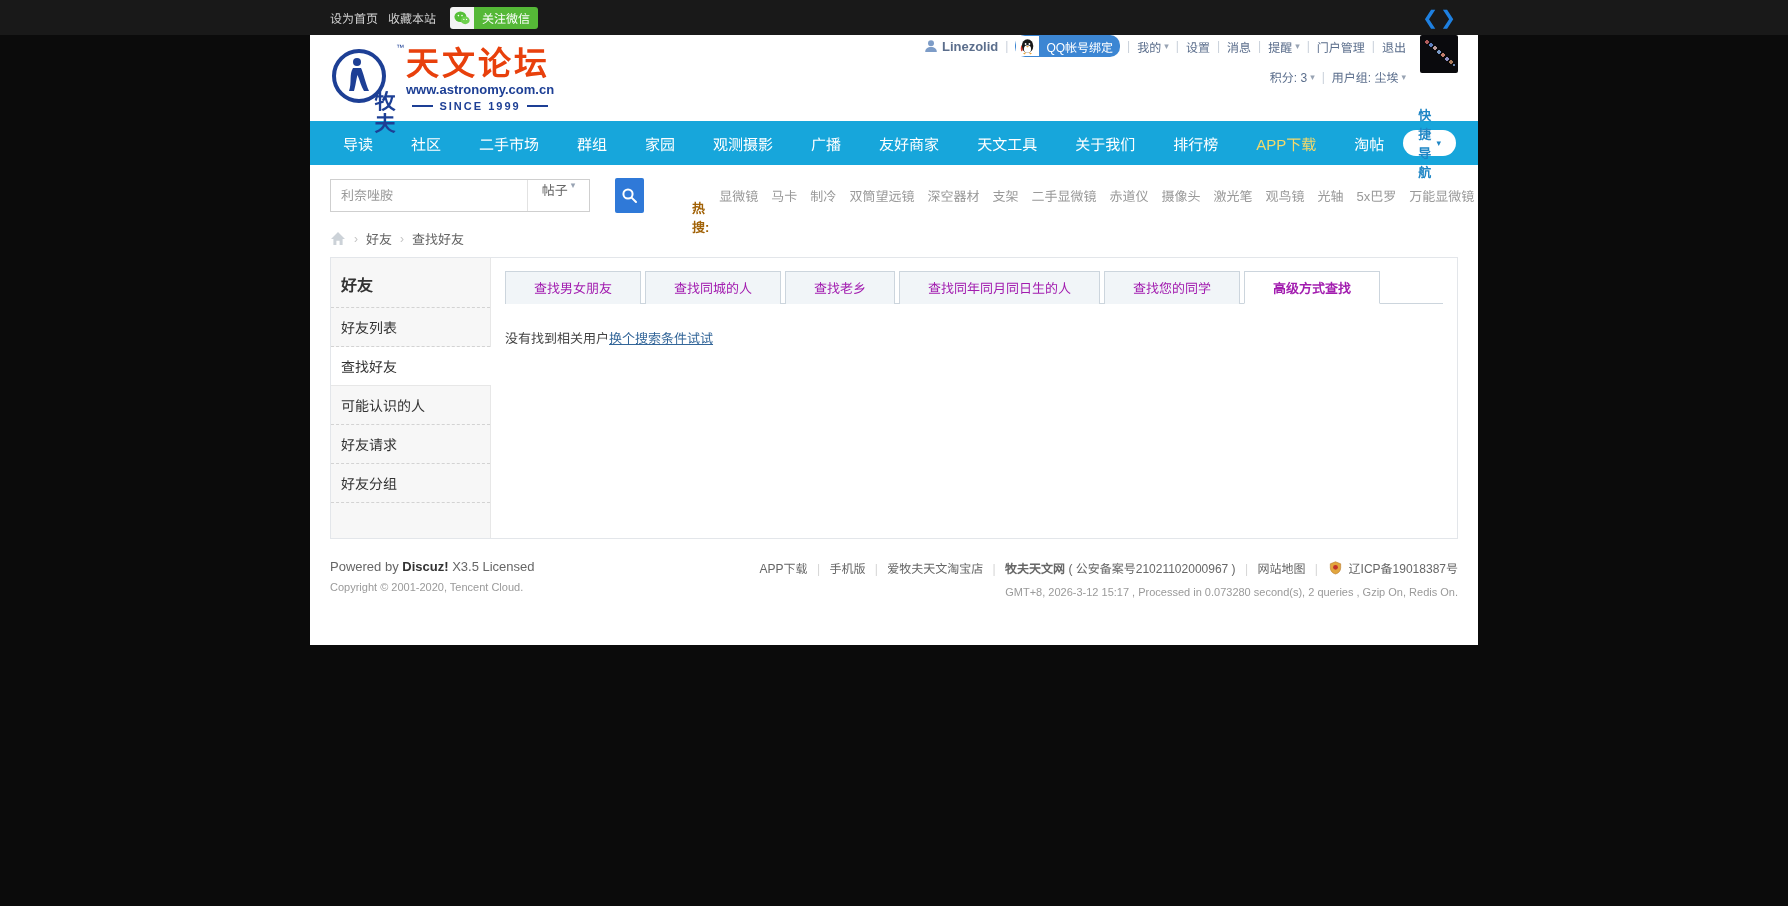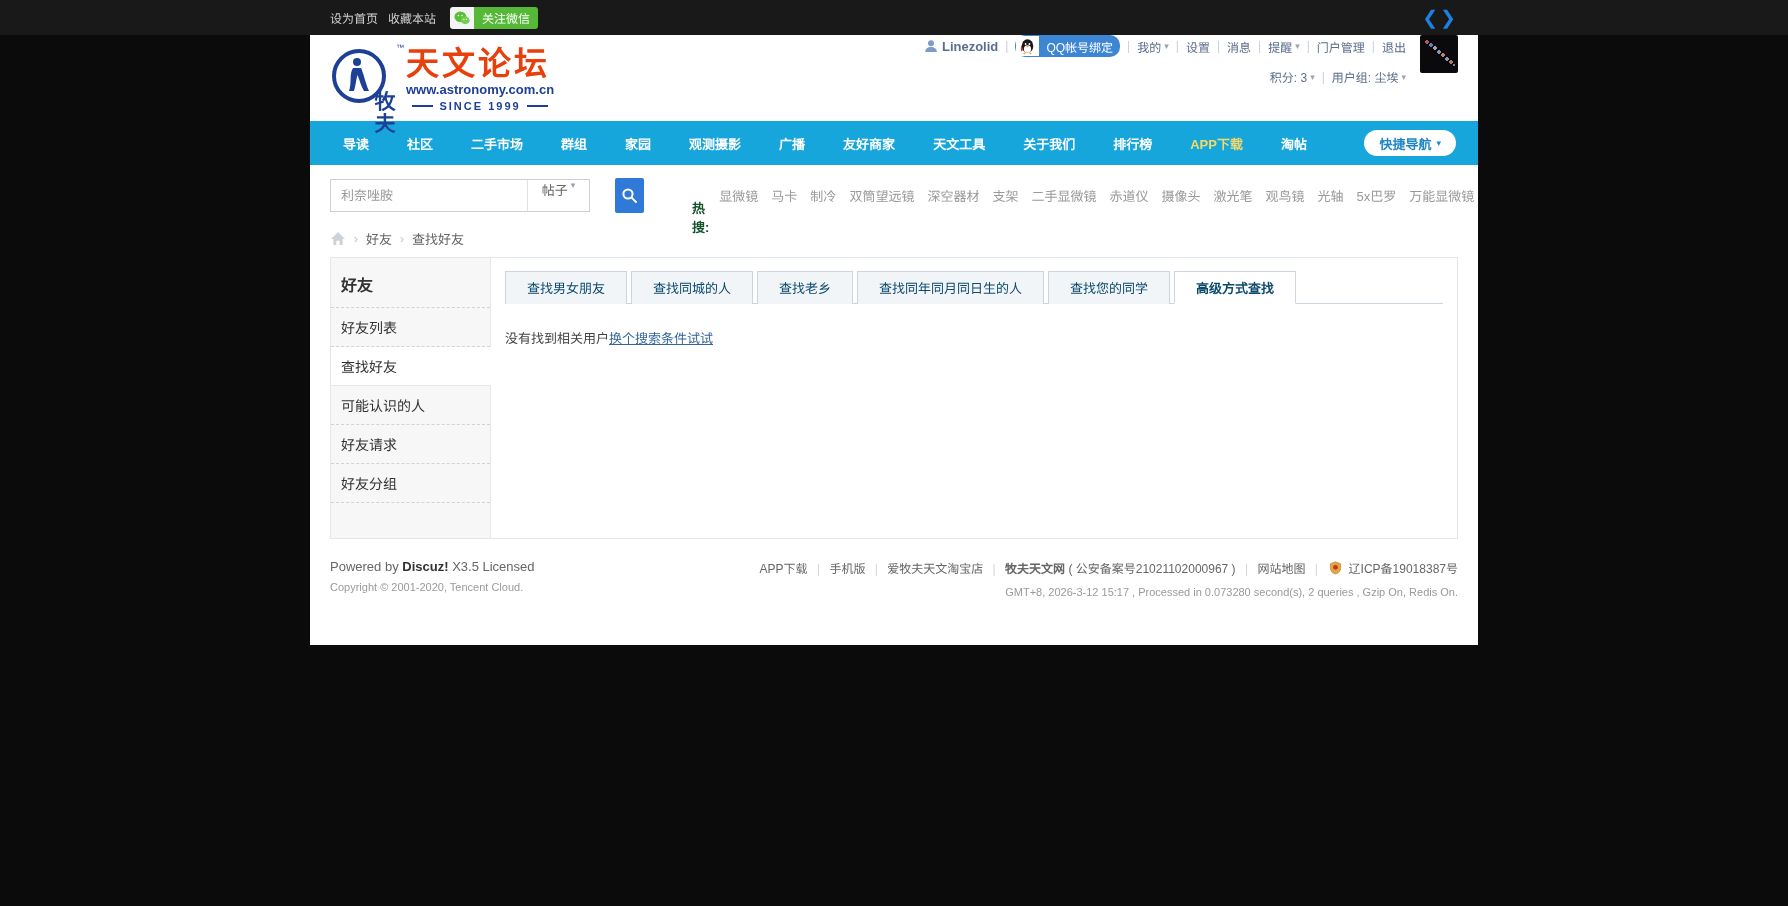--- a/index.html
+++ b/index.html
@@ -59,57 +59,57 @@
       radial-gradient(3px 3px at 19px 17px,#7898c5 60%, transparent 65%),
       radial-gradient(3px 3px at 23px 20px,#c27e6c 60%, transparent 65%),
       radial-gradient(3px 3px at 27px 24px,#8f8fc2 60%, transparent 65%),
       radial-gradient(3px 3px at 31px 27px,#a8795a 60%, transparent 65%),
       radial-gradient(2px 2px at 34px 30px,#6d88b0 60%, transparent 65%),
       #0a0a0d; }
 
   
   .mainnav { height:44px; background:#17a6db; }
   .nav-inner { height:100%; display:flex; align-items:center; padding:0 14px; }
-  .nav-item { color:#fff; font-size:13px; text-decoration:none; padding:0 19px; cursor:pointer; white-space:nowrap;font-weight:bold; }
+  .nav-item { color:#fff; font-size:15px; text-decoration:none; padding:0 19px; cursor:pointer; white-space:nowrap; }
   .nav-item.gold { color:#f3d96b; }
   .quick-nav { margin-left:auto; margin-right:8px; background:#fff; border-radius:14px; height:26px;
     display:flex; align-items:center; padding:0 15px; font-size:13px; font-weight:bold; color:#1f86c5; cursor:pointer; }
   .quick-nav .caret-dn { color:#1f86c5; margin-left:5px; }
 
   
   .search-row { display:flex; align-items:center; padding:0 20px; margin-top:13px; height:34px;gap:22px; }
   .search-box { display:flex; align-items:center; height:33px; width:280px; border:1px solid #cfcfcf; background:#fff; }
   .search-input { flex:1; border:none; outline:none; height:100%; padding:0 10px; font-size:13px;
     font-family:"Liberation Sans","DejaVu Sans",sans-serif; color:#555; }
   .search-input::placeholder { color:#9a9a9a; opacity:1; }
   .search-scope { width:62px; height:100%; display:flex; align-items:flex-start; justify-content:center;
     border-left:1px solid #e2e2e2; font-size:13px; color:#666; cursor:pointer; }
   .search-btn { width:60px; height:35px; margin-left:3px; background:#2f79d8; border:none; cursor:pointer;
     display:flex; align-items:center; justify-content:center; border-radius:2px; }
   .hot-search { margin-left:26px; display:flex; align-items:center; font-size:13px; }
-  .hot-label { color:#14532d; font-weight:bold; margin-right:10px;margin-top:43px; }
+  .hot-label { color:#a16207; font-weight:bold; margin-right:10px;margin-top:43px; }
   .hot-term { color:#999; text-decoration:none; margin-right:13px; cursor:pointer; white-space:nowrap; }
 
   
   .breadcrumb { display:flex; align-items:center; padding:0 20px; margin-top:17px; font-size:13px; color:#666; }
   .crumb-home { display:flex; align-items:center; cursor:pointer; }
   .crumb-sep { color:#c5c5c5; margin:0 8px; font-size:12px; }
   .crumb-link { color:#666; text-decoration:none; cursor:pointer; }
   .crumb-current { color:#666; }
 
   
   .main-box { margin:9px 20px 0; height:282px; border:1px solid #e3e6ea; display:flex; background:#fff; }
   .side { width:160px; background:#f7f7f7; border-right:1px solid #e7e7e7; }
   .side-title { font-size:16px; font-weight:bold; color:#333; padding:14px 10px 11px; border-bottom:1px dashed #d3d3d3; }
   .side-item { font-size:14px; color:#333; padding:9px 10px; border-bottom:1px dashed #d3d3d3; cursor:pointer; position:relative; }
   .side-item.active { background:#fff; margin-right:-1px; border-bottom:1px solid #e7e7e7; z-index:2; }
   .content { flex:1; padding:13px 14px 0; }
   .tabs { display:flex; border-bottom:1px solid #ccd5dd; }
-  .tab { font-size:13px; color:#0c4a6e; background:#f1f5f8; border:1px solid #ccd5dd; border-bottom:none;
-    padding:6px 21px; margin-right:4px; margin-bottom:-1px; cursor:pointer; white-space:nowrap; }
+  .tab { font-size:13px; color:#a21caf; background:#f1f5f8; border:1px solid #ccd5dd; border-bottom:none;
+    padding:6px 28px; margin-right:4px; margin-bottom:-1px; cursor:pointer; white-space:nowrap; }
   .tab.active { background:#fff; font-weight:bold; border-bottom:1px solid #fff; }
   .empty-line { margin-top:24px; font-size:13px; color:#444; }
   .retry-link { color:#336699; text-decoration:underline; cursor:pointer; }
 
   
   .footer { display:flex; justify-content:space-between; padding:20px 20px 0; }
   .f-left { font-size:13px; color:#666; }
   .f-engine { font-weight:bold; color:#333; }
   .f-copy { font-size:11px; color:#9a9a9a; margin-top:7px; }
   .f-right { text-align:right; font-size:12px; color:#666; }

